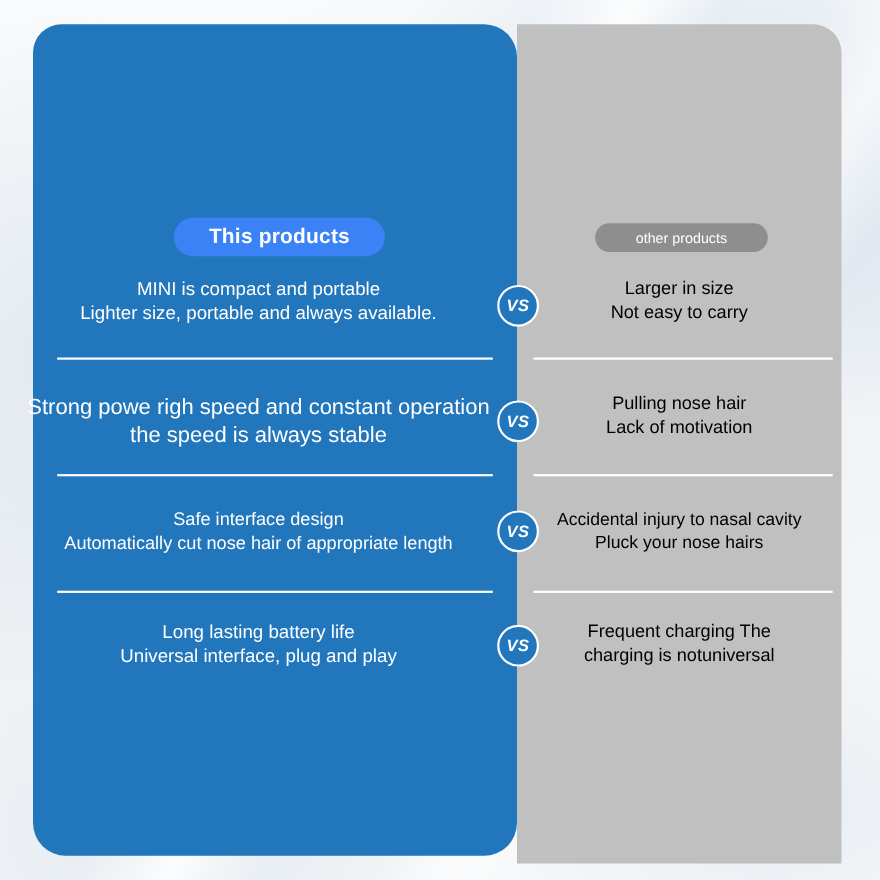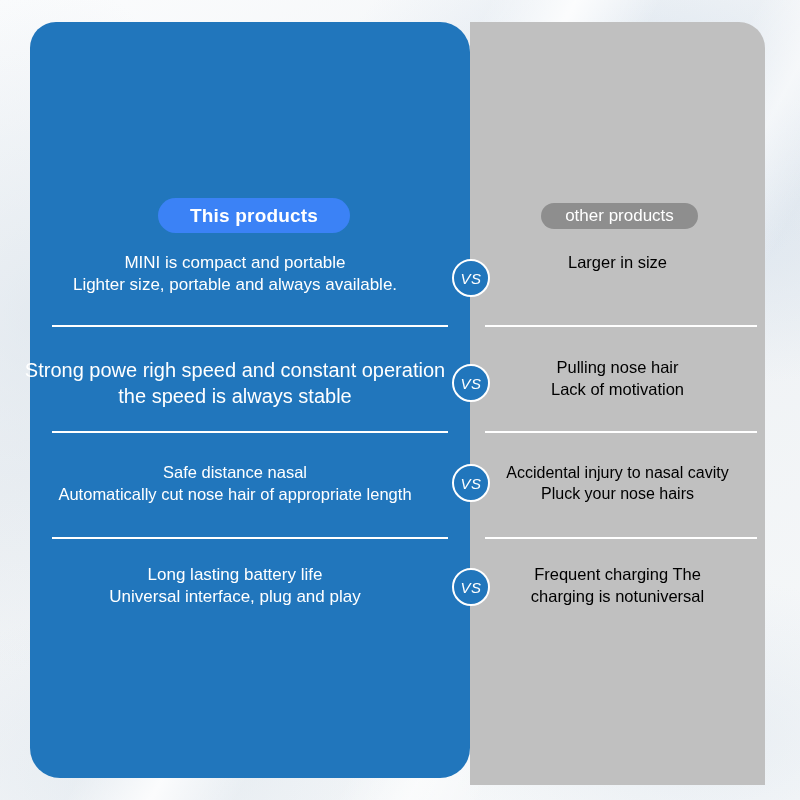--- a/index.html
+++ b/index.html
@@ -66,21 +66,21 @@
     letter-spacing:0.2px;
   }
   .badge-other {
     position:absolute;
     left:541px; top:203px;
     width:157px; height:26px;
     background:#8e8e8e;
     border-radius:13px;
     display:flex; align-items:center; justify-content:center;
     color:#ffffff;
-    font-size:17px; font-weight:normal;
+    font-size:13px; font-weight:normal;
   }
 
   
   .row { position:absolute; left:0; width:800px; }
   .row-1 { top:252px; }
   .row-2 { top:357px; }
   .row-3 { top:462px; }
   .row-4 { top:564px; }
 
   .cell {
@@ -111,21 +111,21 @@
   
   .vs-badge {
     position:absolute;
     left:452px;
     width:38px; height:38px;
     border-radius:50%;
     background:#2176bc;
     border:2.5px solid #ffffff;
     display:flex; align-items:center; justify-content:center;
     color:#ffffff;
-    font-size:15px; font-weight:normal; font-style:italic;
+    font-size:15px; font-weight:bold; font-style:italic;
     letter-spacing:0.5px;
     z-index:5;
   }
   .vs-1 { top:259px; }
   .vs-2 { top:364px; }
   .vs-3 { top:464px; }
   .vs-4 { top:568px; }
 
   
   .divider {
@@ -154,20 +154,21 @@
 
   <div class="badge-other">other products</div>
 
   <div class="row row-1">
     <div class="cell cell-left">
       <span class="line">MINI is compact and portable</span>
       <span class="line">Lighter size, portable and always available.</span>
     </div>
     <div class="cell cell-right">
       <span class="line">Larger in size</span>
+      <span class="line">Not easy to carry</span>
     </div>
   </div>
   <div class="vs-badge vs-1">VS</div>
 
   <div class="divider divider-left div-a"></div>
   <div class="divider divider-right div-a"></div>
 
   <div class="row row-2">
     <div class="cell cell-left">
       <span class="line">Strong powe righ speed and constant operation</span>
@@ -178,21 +179,21 @@
       <span class="line">Lack of motivation</span>
     </div>
   </div>
   <div class="vs-badge vs-2">VS</div>
 
   <div class="divider divider-left div-b"></div>
   <div class="divider divider-right div-b"></div>
 
   <div class="row row-3">
     <div class="cell cell-left">
-      <span class="line">Safe distance nasal</span>
+      <span class="line">Safe interface design</span>
       <span class="line">Automatically cut nose hair of appropriate length</span>
     </div>
     <div class="cell cell-right">
       <span class="line">Accidental injury to nasal cavity</span>
       <span class="line">Pluck your nose hairs</span>
     </div>
   </div>
   <div class="vs-badge vs-3">VS</div>
 
   <div class="divider divider-left div-c"></div>

